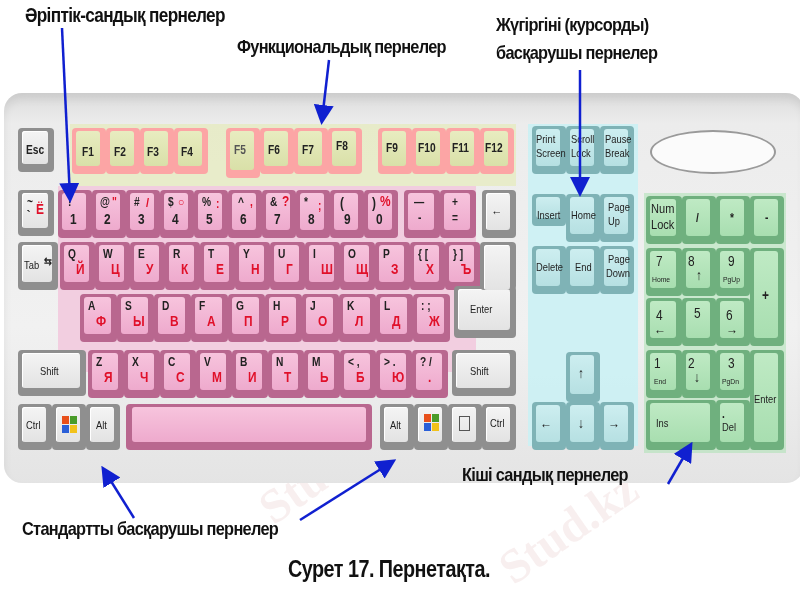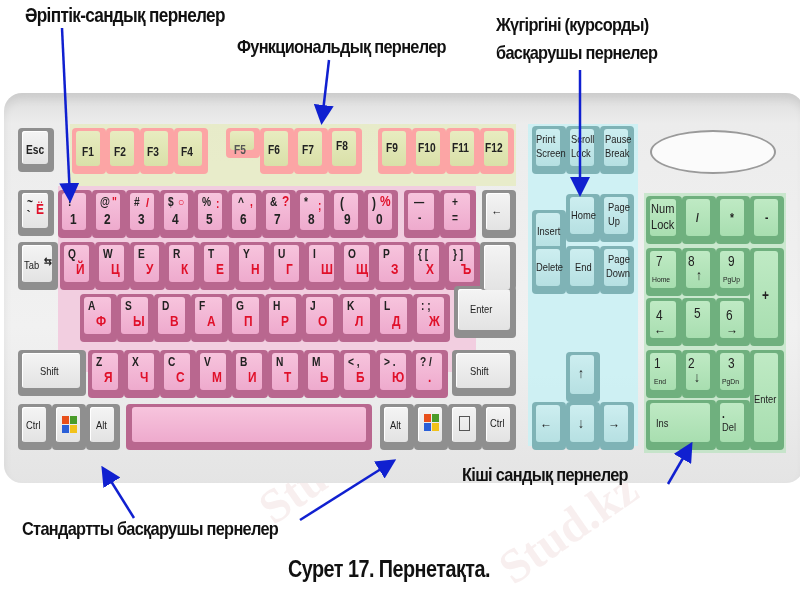--- a/index.html
+++ b/index.html
@@ -70,21 +70,21 @@
     <span class="lbl dark" style="left:8px;top:18px;">F2</span>
   </div>
 <div class="key k-yellow" style="left:140px;top:128px;width:34px;height:46px;">
     <div class="top"></div>
     <span class="lbl dark" style="left:7px;top:18px;">F3</span>
   </div>
 <div class="key k-yellow" style="left:174px;top:128px;width:34px;height:46px;">
     <div class="top"></div>
     <span class="lbl dark" style="left:7px;top:18px;">F4</span>
   </div>
-<div class="key k-yellow" style="left:226px;top:128px;width:34px;height:30px;">
+<div class="key k-yellow" style="left:226px;top:128px;width:34px;height:50px;">
     <div class="top"></div>
     <span class="lbl dark" style="left:8px;top:16px;color:#555;">F5</span>
   </div>
 <div class="key k-yellow" style="left:260px;top:128px;width:34px;height:46px;">
     <div class="top"></div>
     <span class="lbl dark" style="left:8px;top:16px;">F6</span>
   </div>
 <div class="key k-yellow" style="left:294px;top:128px;width:34px;height:46px;">
     <div class="top"></div>
     <span class="lbl dark" style="left:8px;top:16px;">F7</span>
@@ -199,21 +199,21 @@
 <div class="key k-pink" style="left:440px;top:190px;width:36px;height:48px;">
     <div class="top"></div>
     <span class="lbl dark" style="left:12px;top:6px;">+</span>
     <span class="lbl dark" style="left:12px;top:22px;">=</span>
   </div>
 <div class="key k-white" style="left:482px;top:190px;width:34px;height:48px;">
     <div class="top"></div>
     <span class="lbl dark" style="left:9px;top:14px;font-size:13px;">←</span>
   </div>
 
-<div class="key k-cyan" style="left:532px;top:194px;width:34px;height:48px;margin-top:16px;">
+<div class="key k-cyan" style="left:532px;top:194px;width:34px;height:32px;">
     <div class="top"></div>
     <span class="lbl dark" style="left:5px;top:16px;font-weight:normal;font-size:11px;">Insert</span>
   </div>
 <div class="key k-cyan" style="left:566px;top:194px;width:34px;height:48px;">
     <div class="top"></div>
     <span class="lbl dark" style="left:5px;top:16px;font-weight:normal;font-size:11px;">Home</span>
   </div>
 <div class="key k-cyan" style="left:600px;top:194px;width:34px;height:48px;">
     <div class="top"></div>
     <span class="lbl dark" style="left:8px;top:8px;font-weight:normal;font-size:11px;">Page</span>

